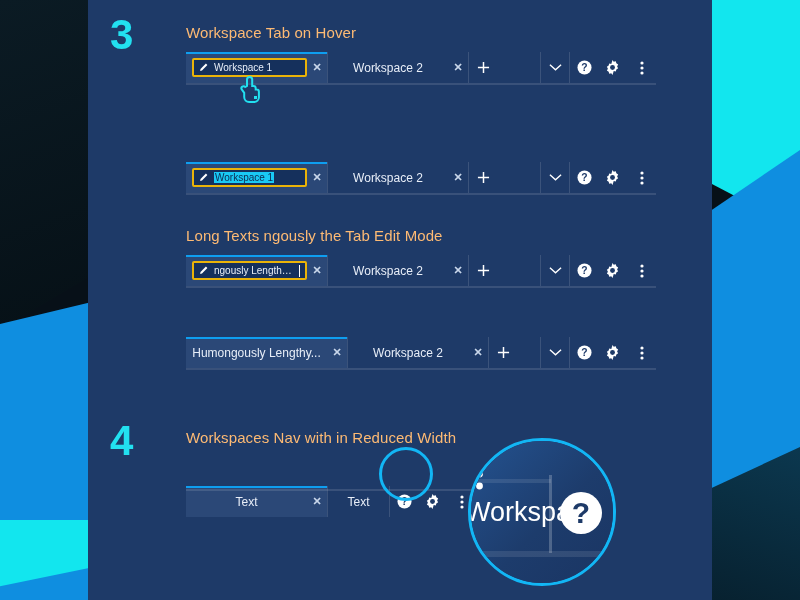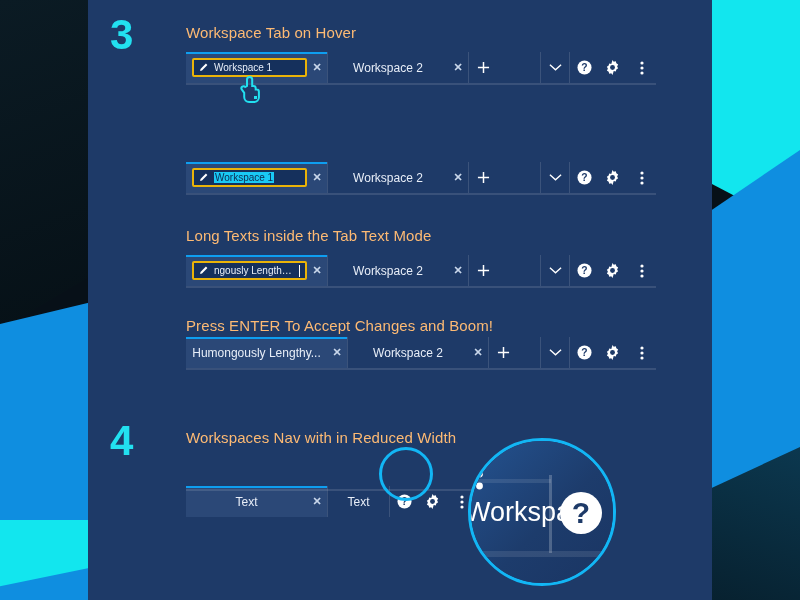--- a/index.html
+++ b/index.html
@@ -267,21 +267,21 @@
     <div class="tool">
       <svg width="4" height="16" viewBox="0 0 4 16">
         <circle cx="2" cy="3" r="1.6" fill="#ffffff"></circle>
         <circle cx="2" cy="8" r="1.6" fill="#ffffff"></circle>
         <circle cx="2" cy="13" r="1.6" fill="#ffffff"></circle>
       </svg>
     </div>
   </div>
   <div class="nav-underline" style="top:193px; width:470px;"></div>
 
-  <div class="sec-title" style="top:227px;">Long Texts inside the Tab Text Mode</div>
+  <div class="sec-title" style="top:227px;">Long Texts ngously the Tab Edit Mode</div>
 
   <div class="navbar" style="top:255px; width:470px;">
     <div class="tab active" style="width:141px;">
       <div class="edit-box">
         <svg class="pencil" viewBox="0 0 12 12">
           <path d="M9.2 0.8 L11.2 2.8 L4 10 L1.5 10.5 L2 8 Z" fill="#ffffff"></path>
         </svg>
         <span class="edit-text">ngously Lengthy Name for</span>
         <span class="caret"></span>
       </div>
@@ -317,21 +317,20 @@
     <div class="tool">
       <svg width="4" height="16" viewBox="0 0 4 16">
         <circle cx="2" cy="3" r="1.6" fill="#ffffff"></circle>
         <circle cx="2" cy="8" r="1.6" fill="#ffffff"></circle>
         <circle cx="2" cy="13" r="1.6" fill="#ffffff"></circle>
       </svg>
     </div>
   </div>
   <div class="nav-underline" style="top:286px; width:470px;"></div>
 
-  <div class="sec-title" style="top:317px;">Press ENTER To Accept Changes and Boom!</div>
 
   <div class="navbar" style="top:337px; width:470px;">
     <div class="tab active" style="width:161px;">
       <span class="tab-label">Humongously Lengthy...</span>
       <div class="tab-close">✕</div>
     </div>
     <div class="tab inactive" style="width:141px;">
       <span class="tab-label">Workspace 2</span>
       <div class="tab-close">✕</div>
     </div>

